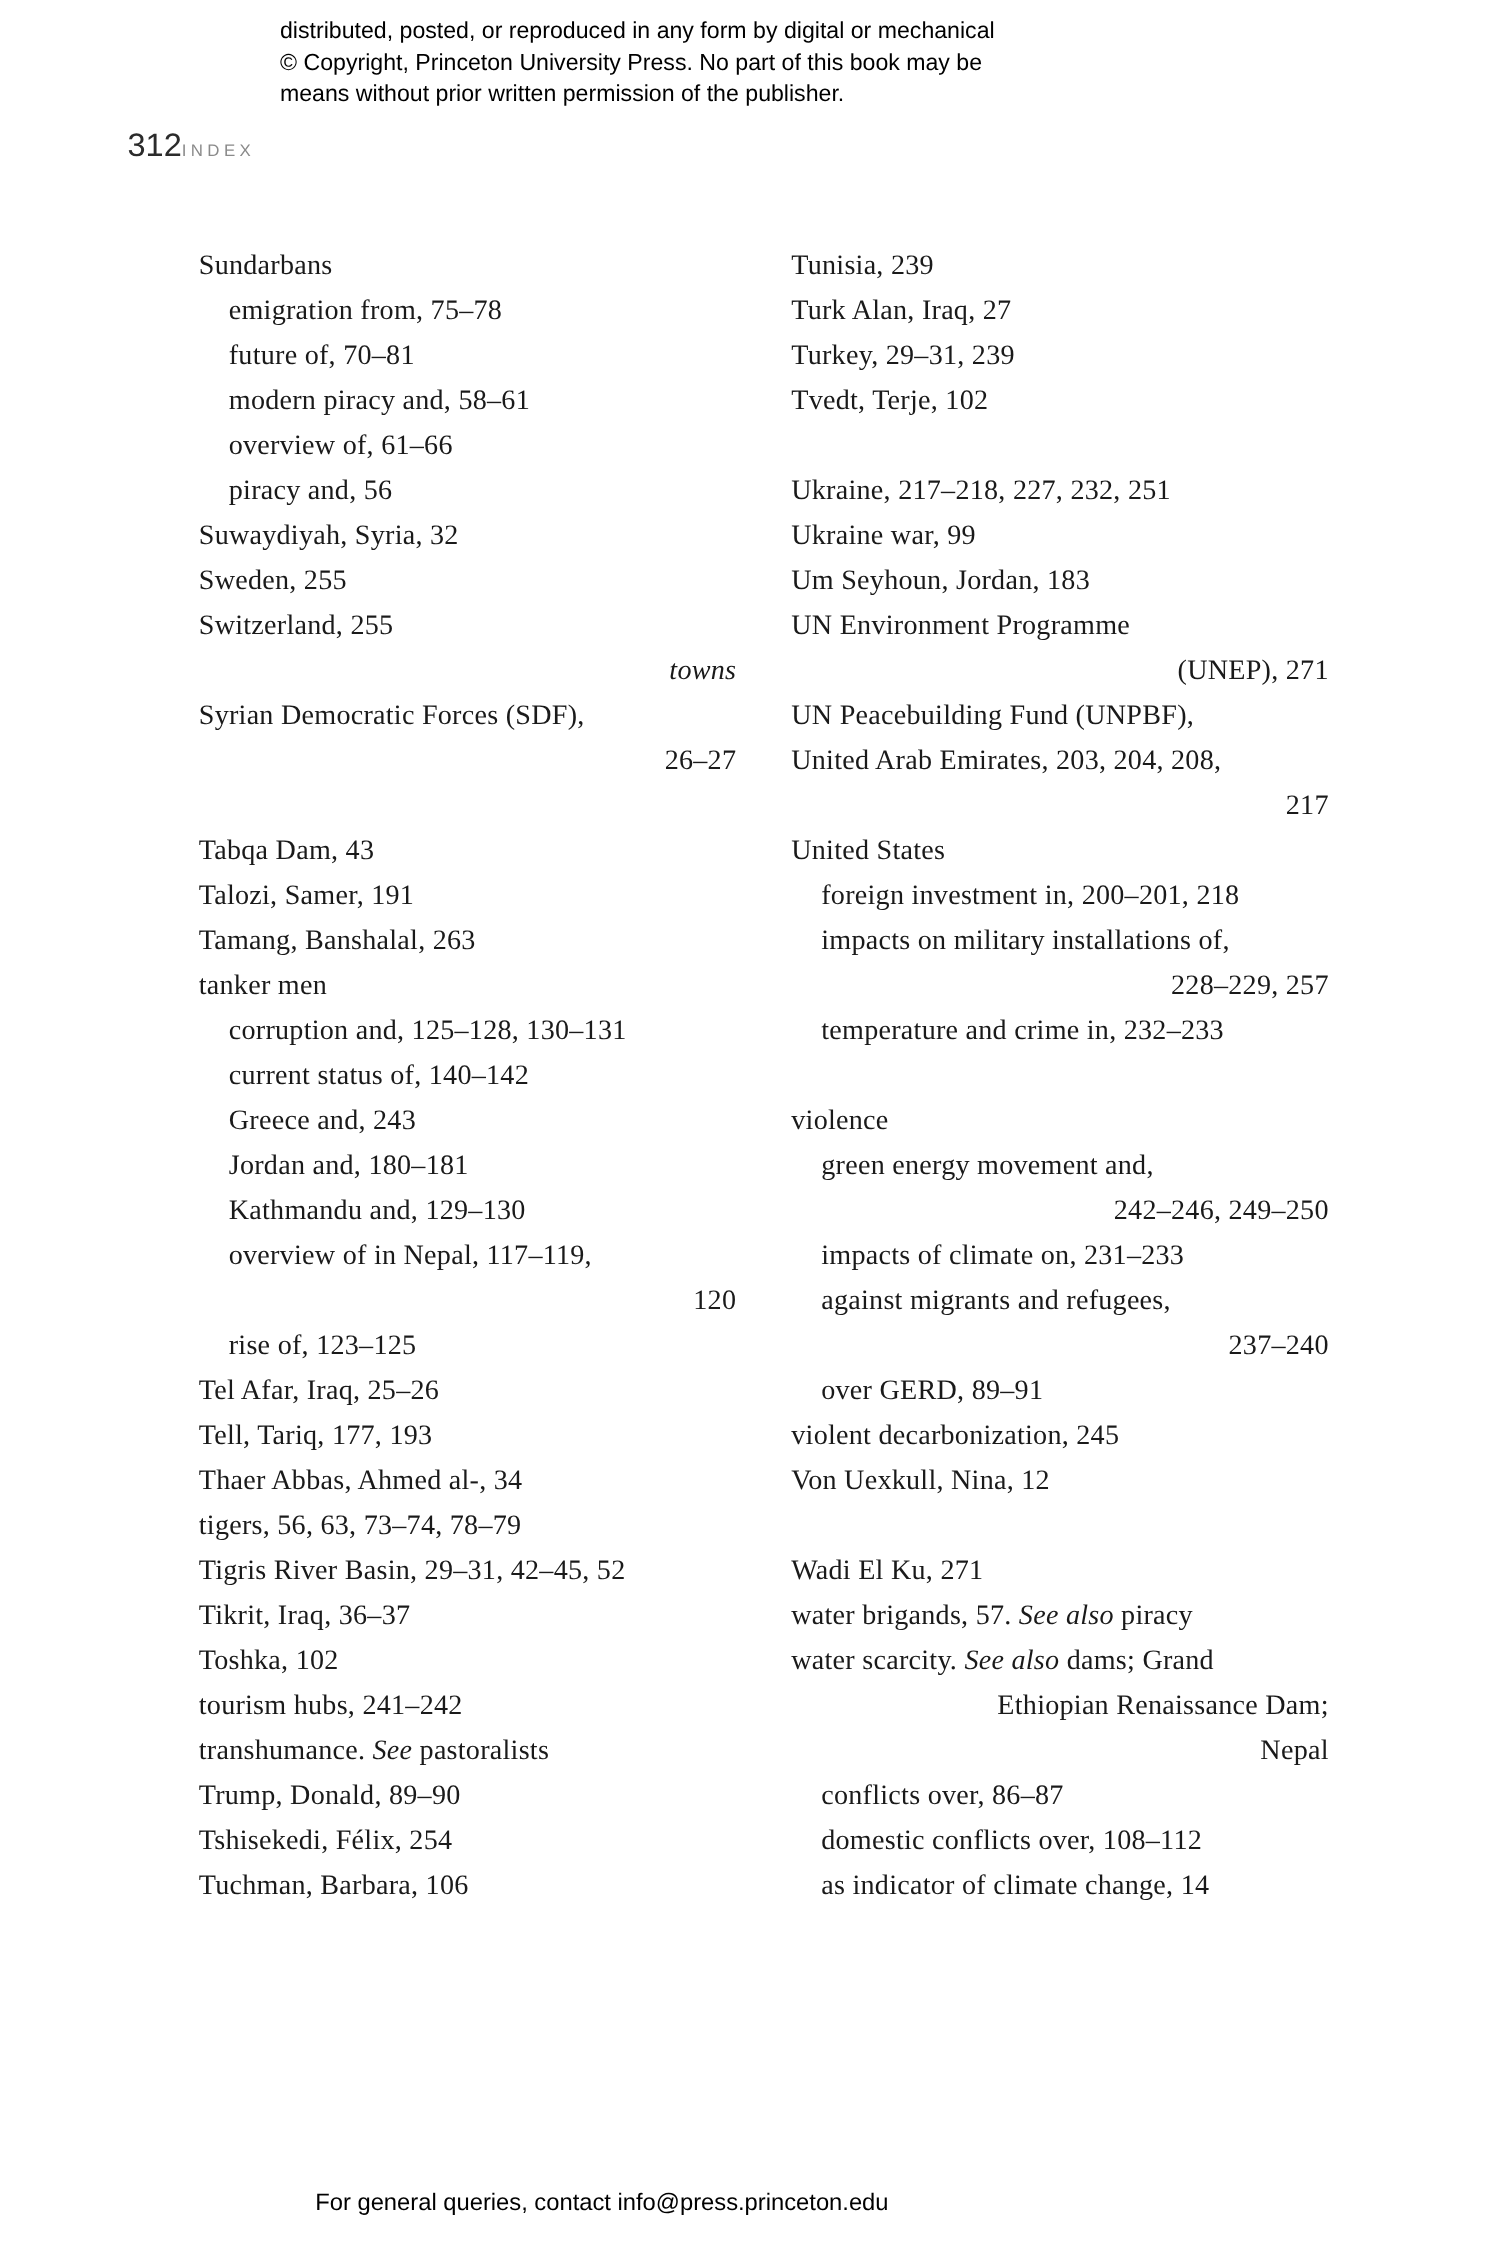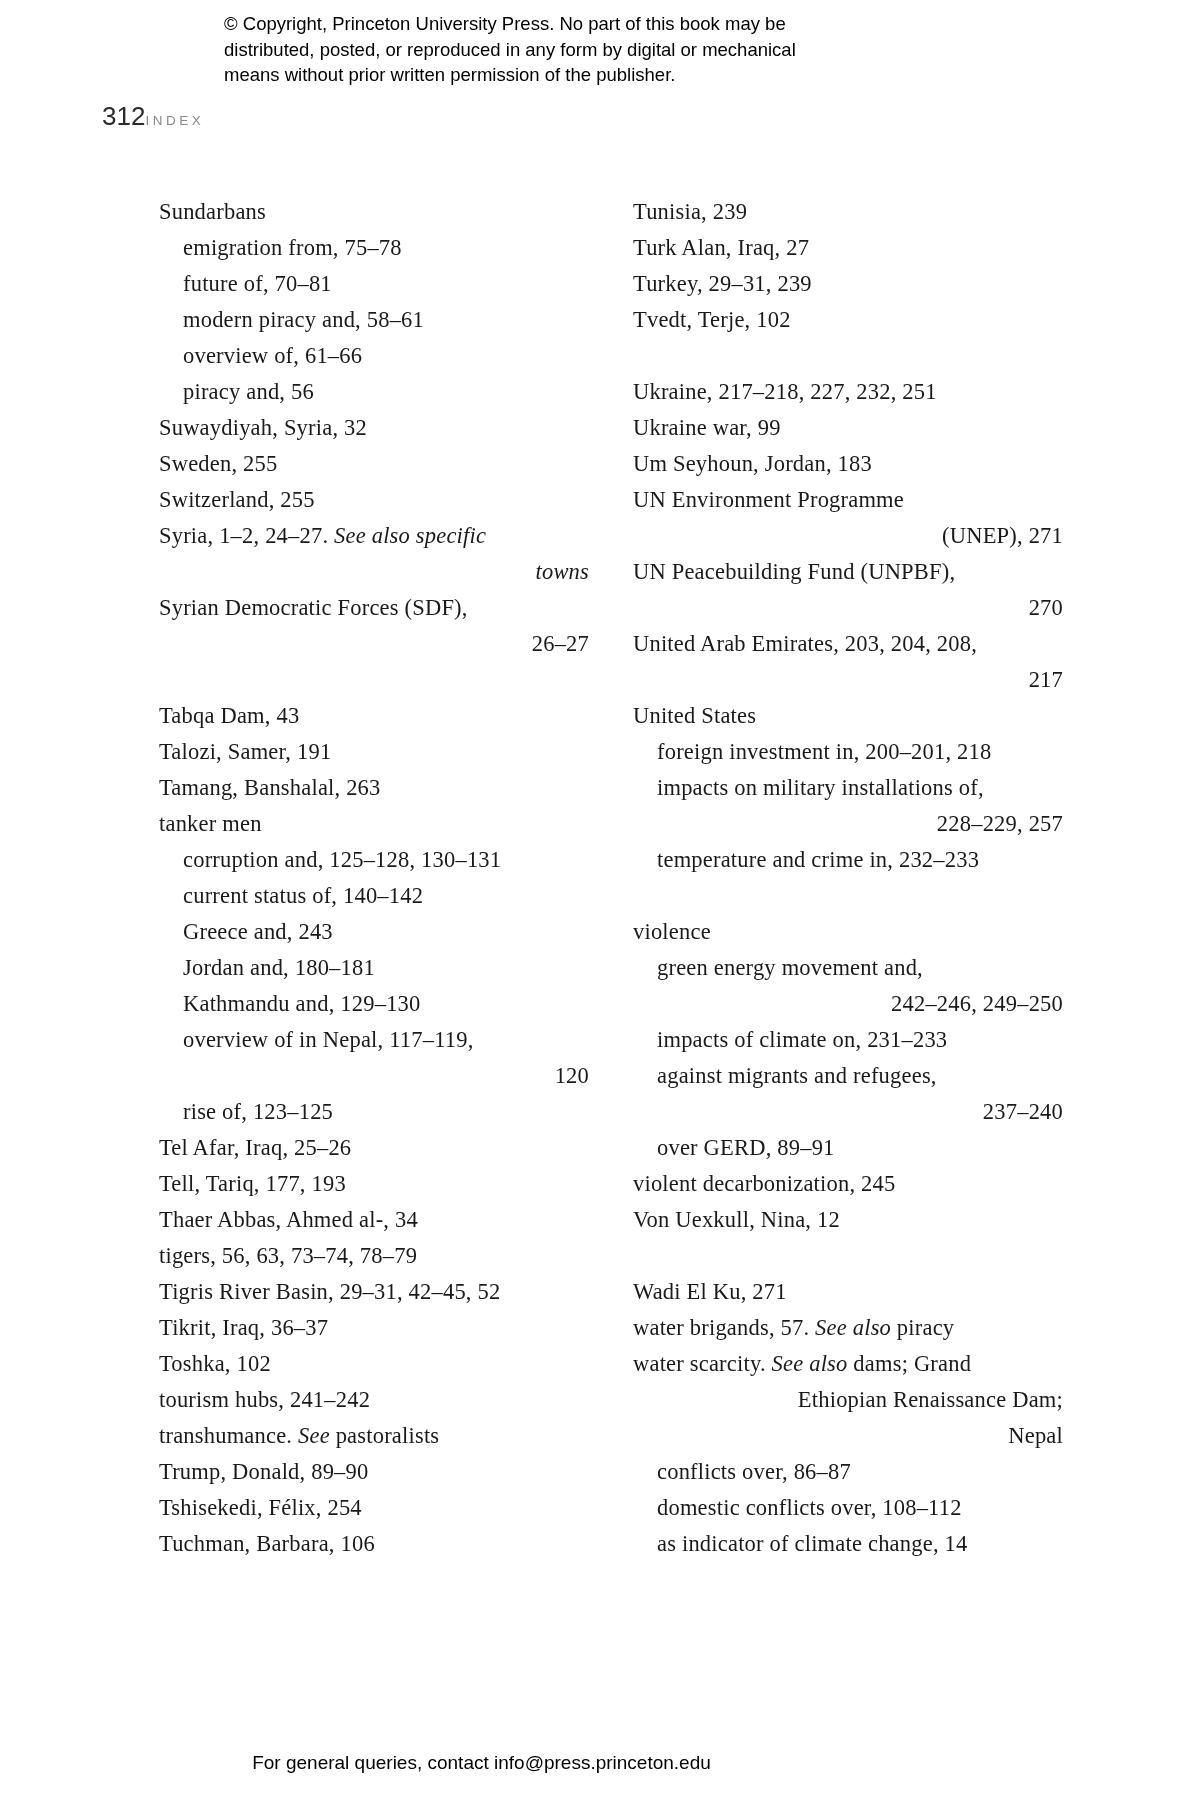--- a/index.html
+++ b/index.html
@@ -68,41 +68,40 @@
     font-size: 19px;
     color: #000000;
   }
 </style>
 </head>
 <body>
 
 <div class="page">
 
   <div class="copyright">
+      <div>distributed, posted, or reproduced in any form by digital or mechanical</div>
       <div>© Copyright, Princeton University Press. No part of this book may be</div>
-      <div>distributed, posted, or reproduced in any form by digital or mechanical</div>
       <div>means without prior written permission of the publisher.</div>
     </div>
 
   <div class="header-row">
     <span class="pagenum">312</span>
     <span class="section-title">INDEX</span>
   </div>
 
   <div class="col col-left">
       <div class="line ind0"><span>Sundarbans</span></div>
       <div class="line ind1"><span>emigration from, 75–78</span></div>
       <div class="line ind1"><span>future of, 70–81</span></div>
       <div class="line ind1"><span>modern piracy and, 58–61</span></div>
       <div class="line ind1"><span>overview of, 61–66</span></div>
       <div class="line ind1"><span>piracy and, 56</span></div>
       <div class="line ind0"><span>Suwaydiyah, Syria, 32</span></div>
       <div class="line ind0"><span>Sweden, 255</span></div>
       <div class="line ind0"><span>Switzerland, 255</span></div>
-      <div class="line ind0"><span>Syria, 1–2, 24–27. </span><span class="it">See also specific</span></div>
       <div class="line ind2"><span class="it">towns</span></div>
       <div class="line ind0"><span>Syrian Democratic Forces (SDF),</span></div>
       <div class="line ind2"><span>26–27</span></div>
       <div class="line gap"></div>
       <div class="line ind0"><span>Tabqa Dam, 43</span></div>
       <div class="line ind0"><span>Talozi, Samer, 191</span></div>
       <div class="line ind0"><span>Tamang, Banshalal, 263</span></div>
       <div class="line ind0"><span>tanker men</span></div>
       <div class="line ind1"><span>corruption and, 125–128, 130–131</span></div>
       <div class="line ind1"><span>current status of, 140–142</span></div>
@@ -130,21 +129,20 @@
       <div class="line ind0"><span>Turk Alan, Iraq, 27</span></div>
       <div class="line ind0"><span>Turkey, 29–31, 239</span></div>
       <div class="line ind0"><span>Tvedt, Terje, 102</span></div>
       <div class="line gap"></div>
       <div class="line ind0"><span>Ukraine, 217–218, 227, 232, 251</span></div>
       <div class="line ind0"><span>Ukraine war, 99</span></div>
       <div class="line ind0"><span>Um Seyhoun, Jordan, 183</span></div>
       <div class="line ind0"><span>UN Environment Programme</span></div>
       <div class="line ind2"><span>(UNEP), 271</span></div>
       <div class="line ind0"><span>UN Peacebuilding Fund (UNPBF),</span></div>
-      <div class="line ind2"><span>270</span></div>
       <div class="line ind0"><span>United Arab Emirates, 203, 204, 208,</span></div>
       <div class="line ind2"><span>217</span></div>
       <div class="line ind0"><span>United States</span></div>
       <div class="line ind1"><span>foreign investment in, 200–201, 218</span></div>
       <div class="line ind1"><span>impacts on military installations of,</span></div>
       <div class="line ind2"><span>228–229, 257</span></div>
       <div class="line ind1"><span>temperature and crime in, 232–233</span></div>
       <div class="line gap"></div>
       <div class="line ind0"><span>violence</span></div>
       <div class="line ind1"><span>green energy movement and,</span></div>

